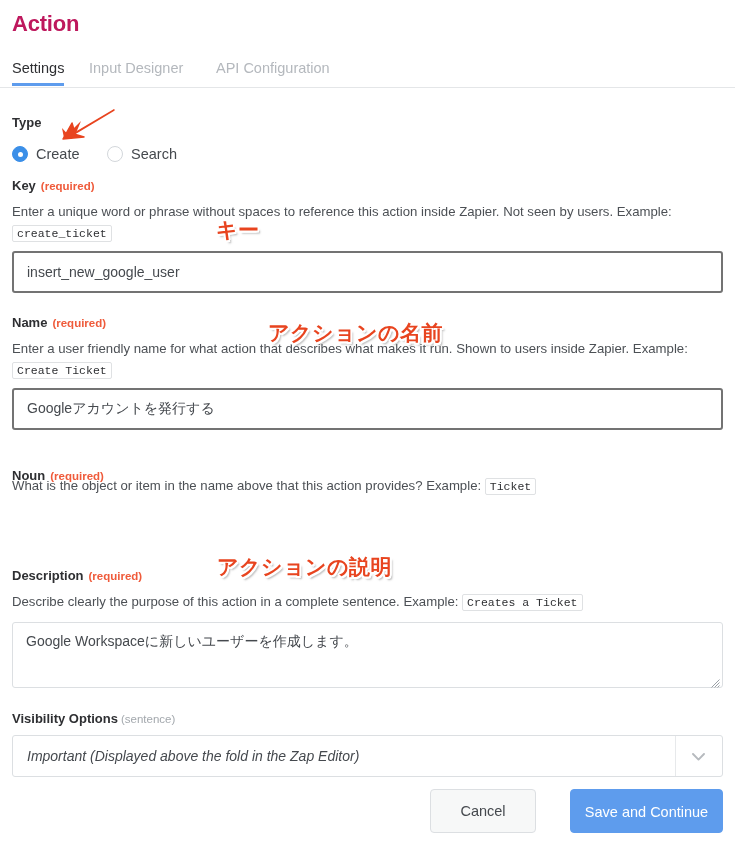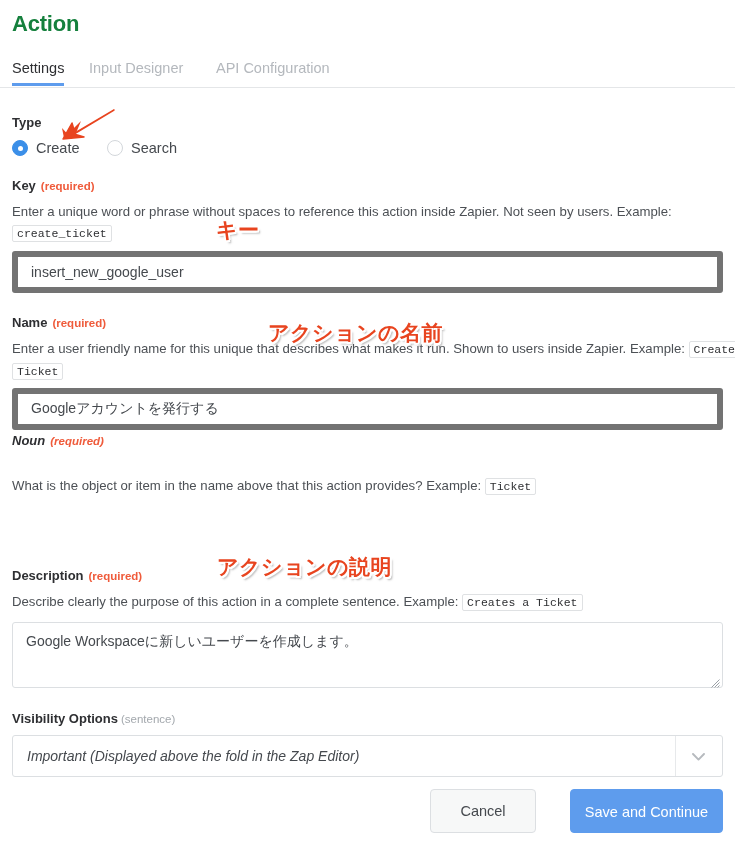--- a/index.html
+++ b/index.html
@@ -24,21 +24,21 @@
     box-sizing: border-box;
   }
   
   .page-title {
     position: absolute;
     left: 12px;
     top: 11px;
     font-size: 22px;
     font-weight: bold;
     letter-spacing: -0.2px;
-    color: #15803d;
+    color: #be185d;
   }
   
   .tabs {
     position: absolute;
     left: 0;
     top: 52px;
     width: 735px;
     height: 36px;
     border-bottom: 1px solid #e4e6e8;
     box-sizing: border-box;
@@ -101,21 +101,21 @@
     box-decoration-break: clone;
     -webkit-box-decoration-break: clone;
   }
   
   .textinput {
     position: absolute;
     left: 12px;
     width: 711px;
     height: 42px;
     box-sizing: border-box;
-    border: 6px solid #737373;
+    border: 2px solid #737373;
     border-radius: 3px;
     background: #fff;
     font-family: "Liberation Sans", sans-serif;
     font-size: 14px;
     color: #45494e;
     padding: 0 13px;
     outline: none;
   }
   .textarea {
     position: absolute;
@@ -145,21 +145,21 @@
   }
   
   .radio-row {
     position: absolute;
     left: 12px;
     top: 137px;
     height: 22px;
   }
   .radio-wrap {
     position: absolute;
-    top: 0;
+    top: 6px;
     display: flex;
     align-items: center;
     height: 22px;
     white-space: nowrap;
   }
   .radio {
     width: 16px;
     height: 16px;
     border-radius: 50%;
     box-sizing: border-box;
@@ -321,26 +321,26 @@
   <div class="helptext" style="top:201px;">
     <span>Enter a unique word or phrase without spaces to reference this action inside Zapier. Not seen by users. Example:</span>
     <code class="chip">create_ticket</code>
   </div>
   <input class="textinput" style="top: 251px;" value="insert_new_google_user">
 
   <div class="field-label" style="left:12px; top:315px;">
     <span>Name</span><span class="req">(required)</span>
   </div>
   <div class="helptext" style="top:338px;">
-    <span>Enter a user friendly name for this unique that describes what makes it run. Shown to users inside Zapier. Example:</span>
+    <span>Enter a user friendly name for what action that describes what makes it run. Shown to users inside Zapier. Example:</span>
     <code class="chip">Create Ticket</code>
   </div>
   <input class="textinput" style="top: 388px;" value="Googleアカウントを発行する">
 
-  <div class="field-label" style="left:12px; top:433px;font-style:italic;">
+  <div class="field-label" style="left:12px; top:468px;">
     <span>Noun</span><span class="req">(required)</span>
   </div>
   <div class="helptext" style="top:475px;">
     <span>What is the object or item in the name above that this action provides? Example:</span>
     <code class="chip">Ticket</code>
   </div>
 
   <div class="field-label" style="left:12px; top:568px;">
     <span>Description</span><span class="req">(required)</span>
   </div>

